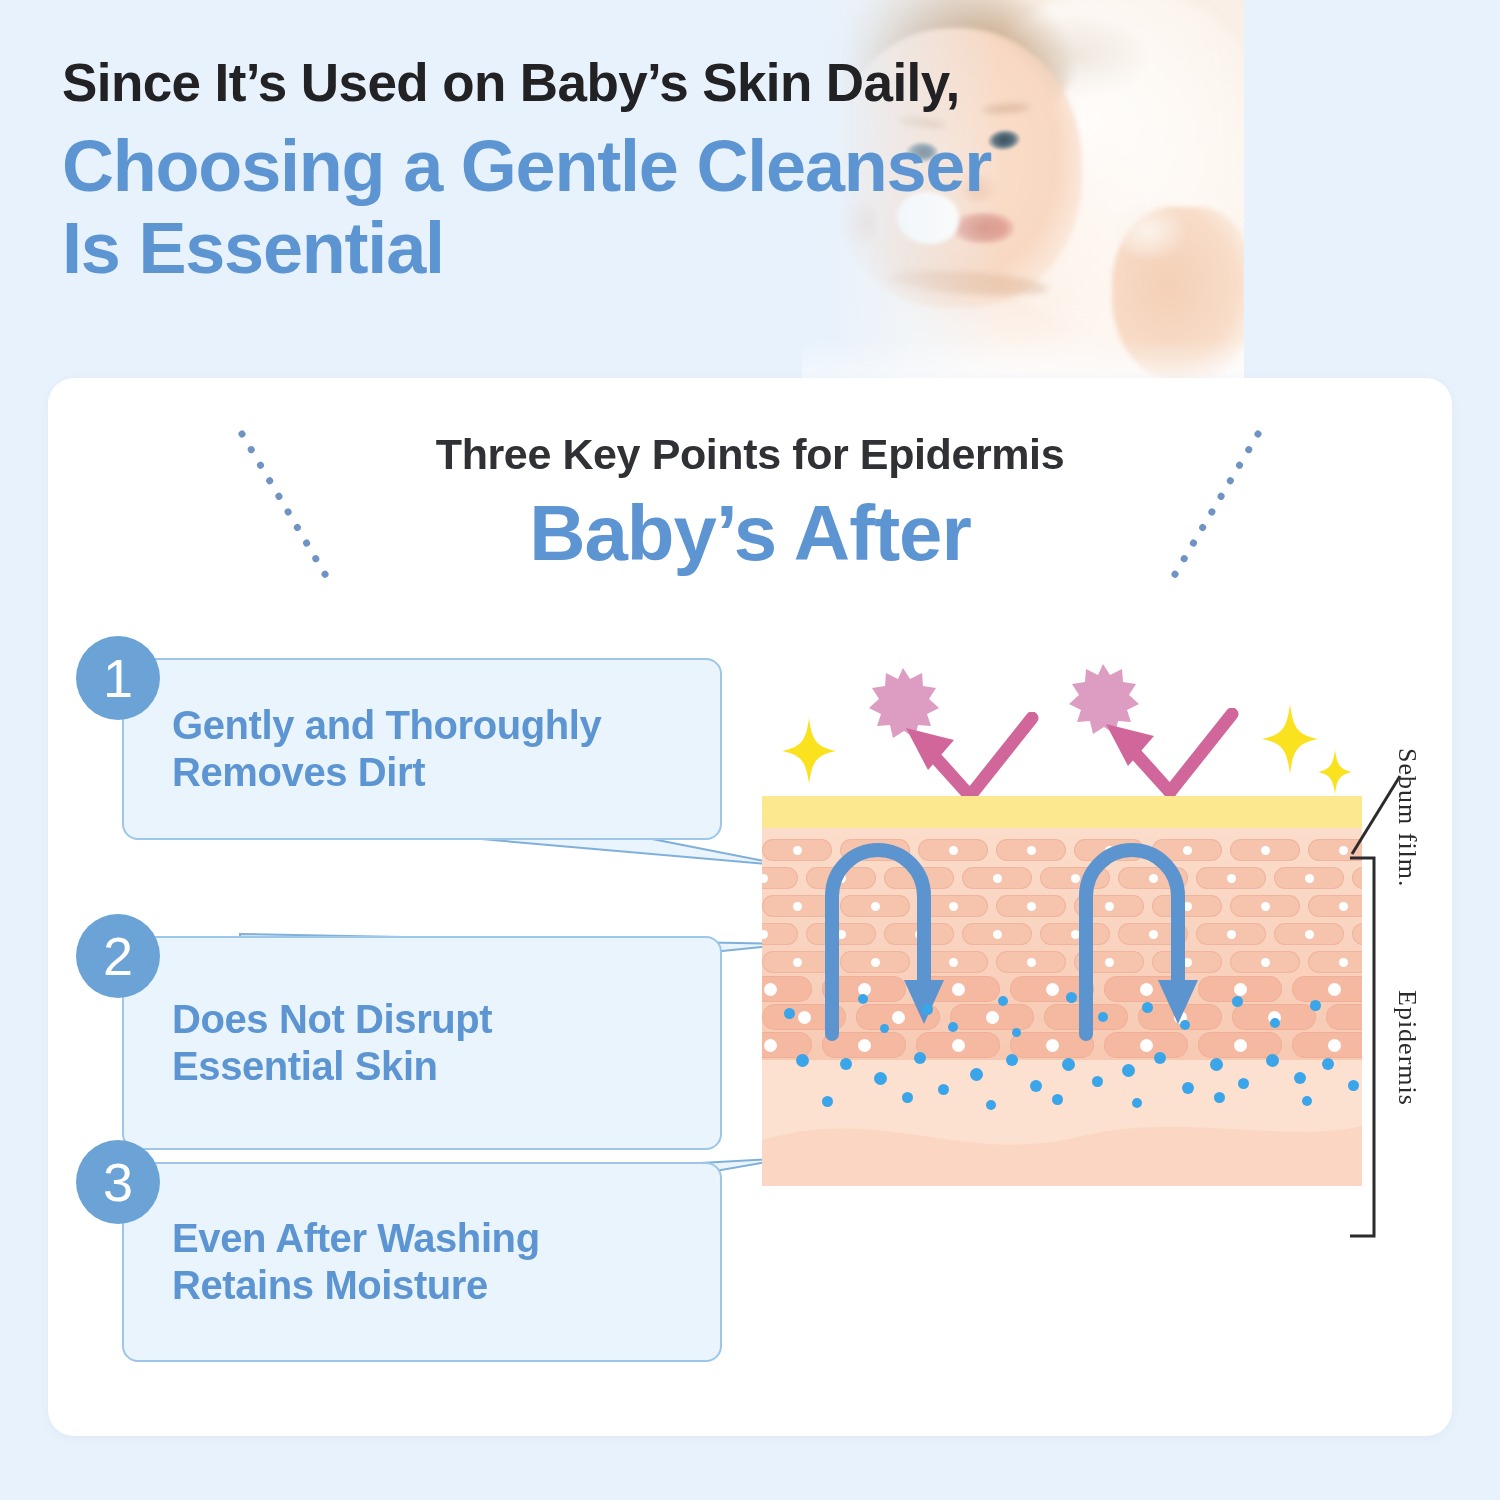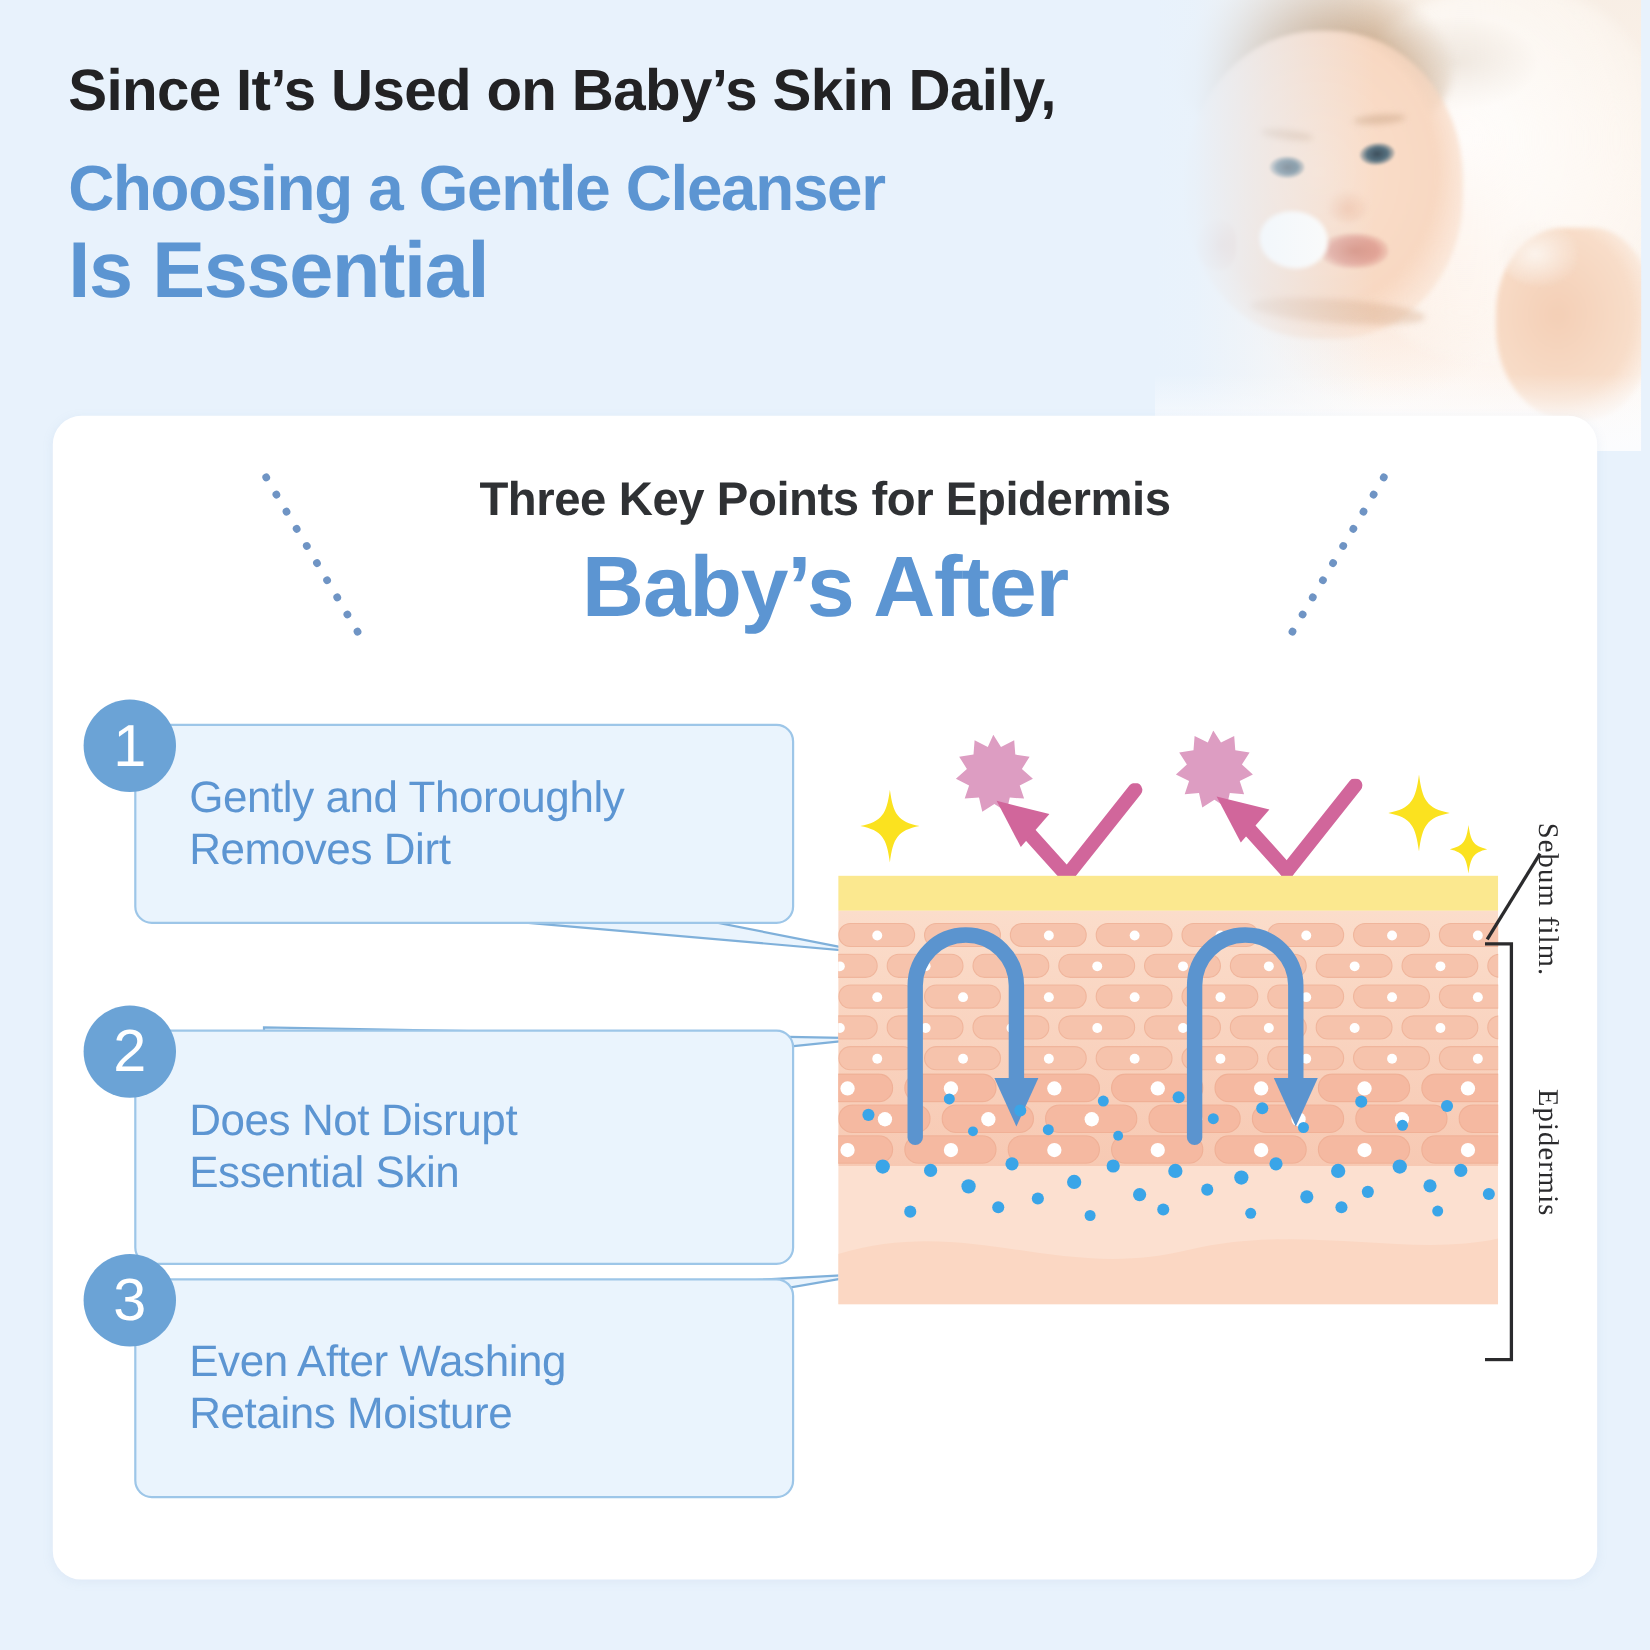--- a/index.html
+++ b/index.html
@@ -5,21 +5,21 @@
   * { margin:0; padding:0; box-sizing:border-box; }
   html,body { width:1500px; height:1500px; }
   body {
     font-family:"Liberation Sans", sans-serif;
     background:#e8f2fc;
     position:relative;
     overflow:hidden;
   }
 
   
-  #header { position:absolute; left:0; top:0; width:1492px; height:378px; }
+  #header { position:absolute; left:0; top:0; width:1244px; height:378px; }
 
   #baby-photo {
     position:absolute; right:0; top:0; width:442px; height:410px;
     overflow:hidden;
   }
   #baby-photo .ph-base {
     position:absolute; inset:0;
     background:
       radial-gradient(ellipse 120px 70px at 62% 14%, #cbb49c 0%, rgba(203,180,156,0) 62%),
       radial-gradient(ellipse 150px 150px at 50% 38%, #fbe4d4 0%, rgba(251,228,212,0) 70%),
@@ -87,22 +87,22 @@
   }
 
   #headline { position:absolute; left:62px; top:54px; width:1010px; }
   #headline .line1 {
     font-family:"Liberation Sans", sans-serif;
     font-size:53px; font-weight:bold; color:#222224;
     letter-spacing:-.6px; line-height:1.08; white-space:nowrap;
   }
   #headline .line2 {
     font-family:"Liberation Sans", sans-serif;
-    font-size:58px; font-weight:bold; color:#5c95d2;
-    letter-spacing:-1.2px; line-height:1.14; margin-top:28px;
+    font-size:72px; font-weight:bold; color:#5c95d2;
+    letter-spacing:-1.2px; line-height:1.14; margin-top:14px;
   }
   #headline .line3 {
     font-family:"Liberation Sans", sans-serif;
     font-size:72px; font-weight:bold; color:#5c95d2;
     letter-spacing:-1.2px; line-height:1.14;
   }
 
   
   #card {
     position:absolute; left:48px; top:378px; width:1404px; height:1058px;
@@ -123,21 +123,21 @@
   .dotline svg { display:block; }
 
   
   .point { position:absolute; }
   .point-box {
     position:absolute; left:46px; top:22px;
     background:#eaf4fd; border:2px solid #9dc6e8; border-radius:16px;
     display:flex; align-items:center;
   }
   .point-text {
-    color:#5c95d2; font-weight:normal; font-size:40px; line-height:1.18;
+    color:#5c95d2; font-weight:bold; font-size:40px; line-height:1.18;
     letter-spacing:-.4px; padding-left:48px; padding-right:20px;
   }
   .point-num {
     position:absolute; left:0; top:0; width:84px; height:84px; border-radius:50%;
     background:#6ba3d6; color:#ffffff; font-size:54px; font-weight:normal;
     display:flex; align-items:center; justify-content:center; line-height:1;
     z-index:3; font-family:"Liberation Sans", sans-serif;
   }
 
   

